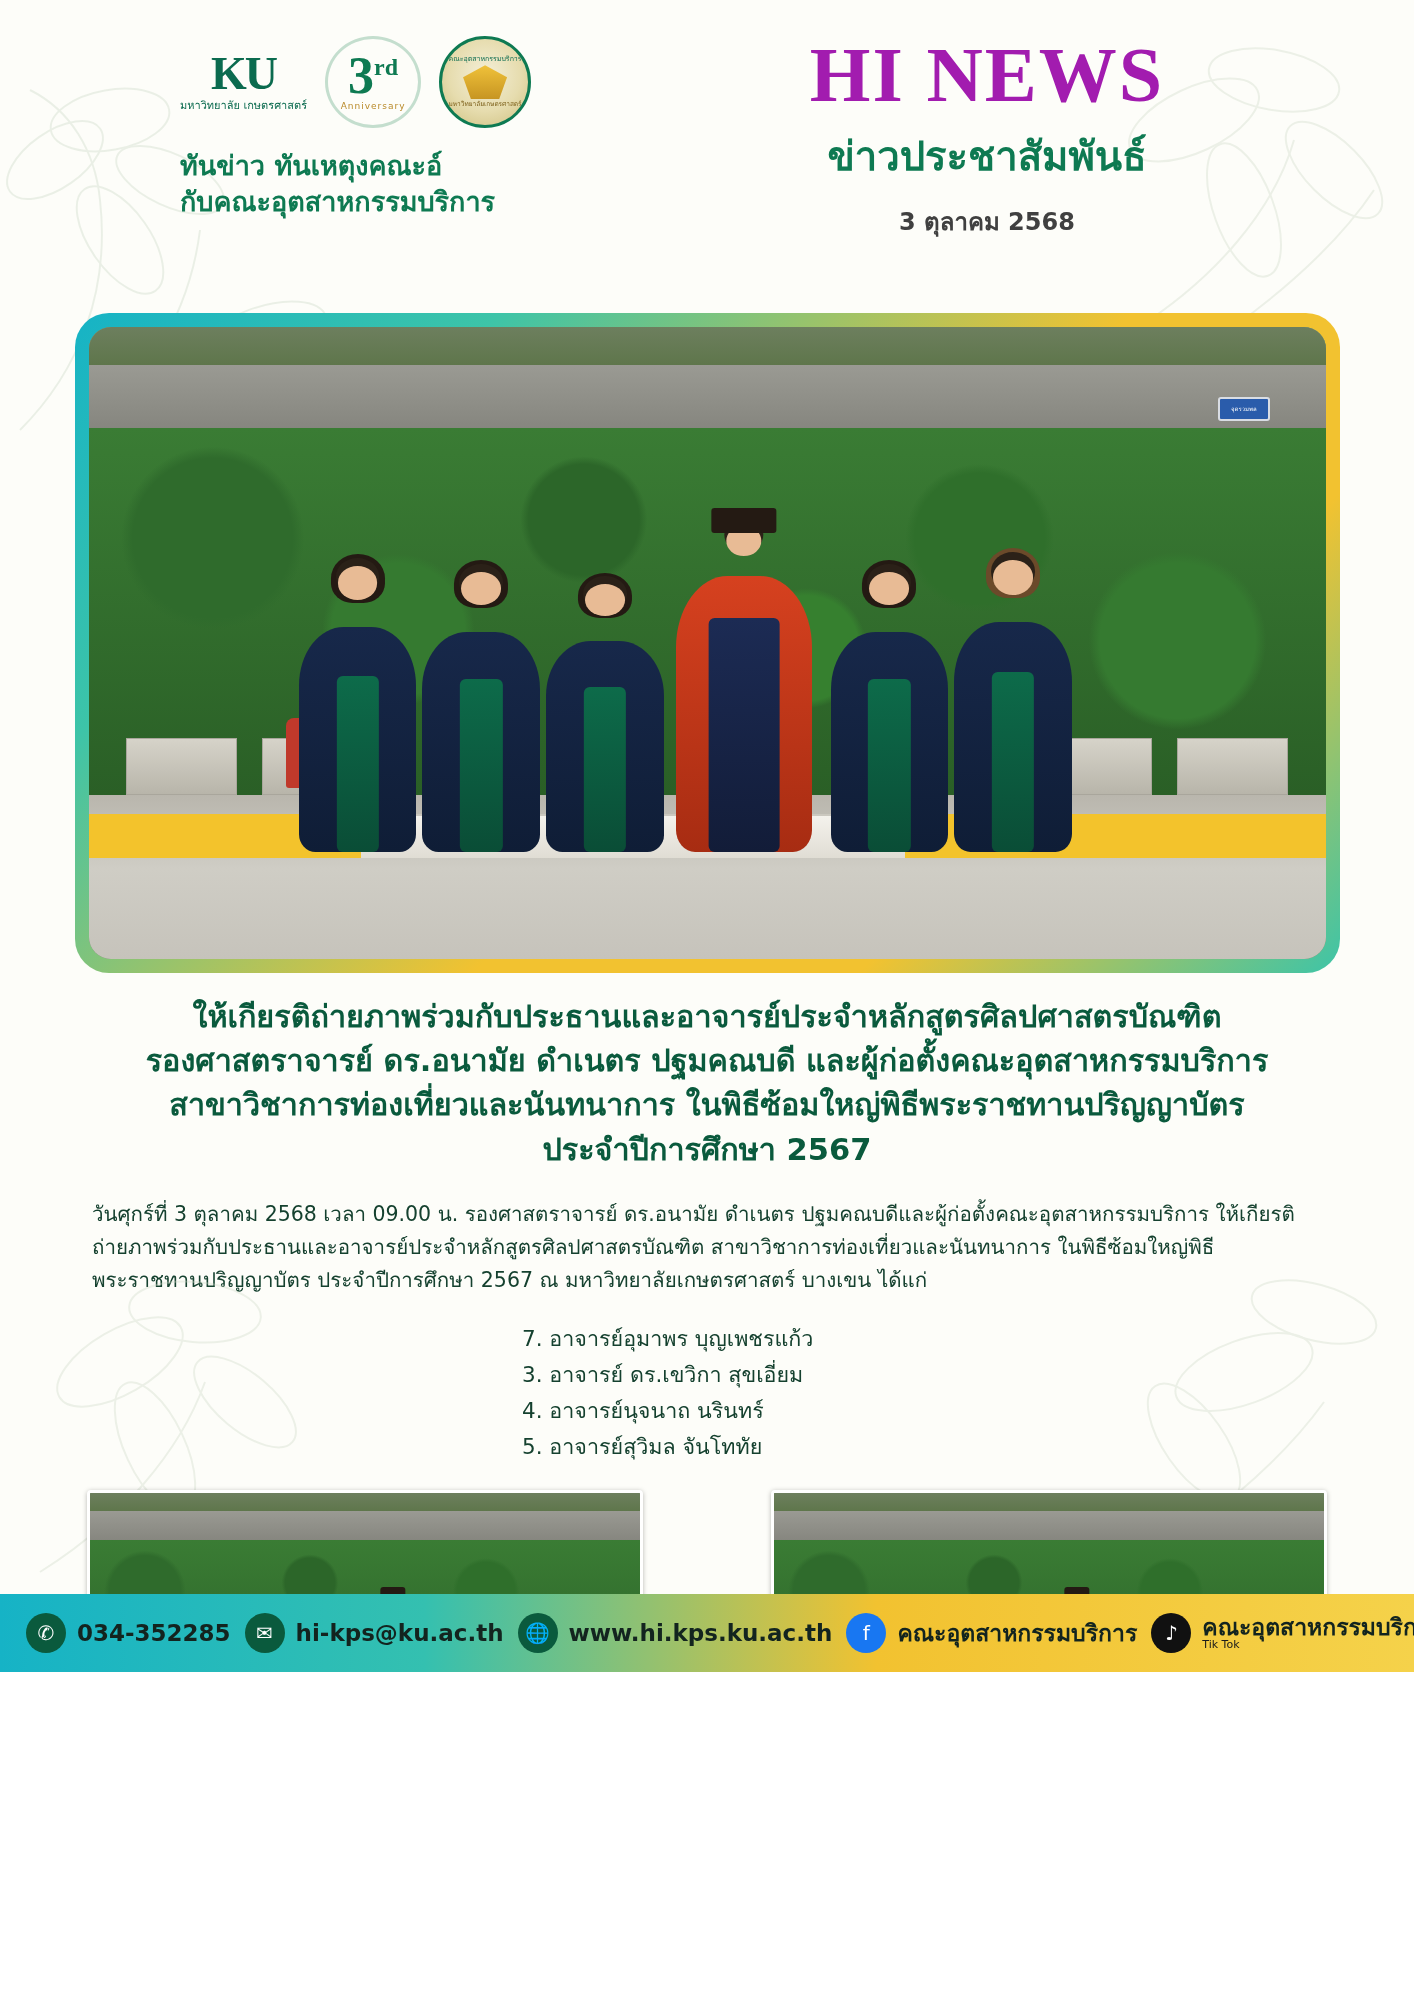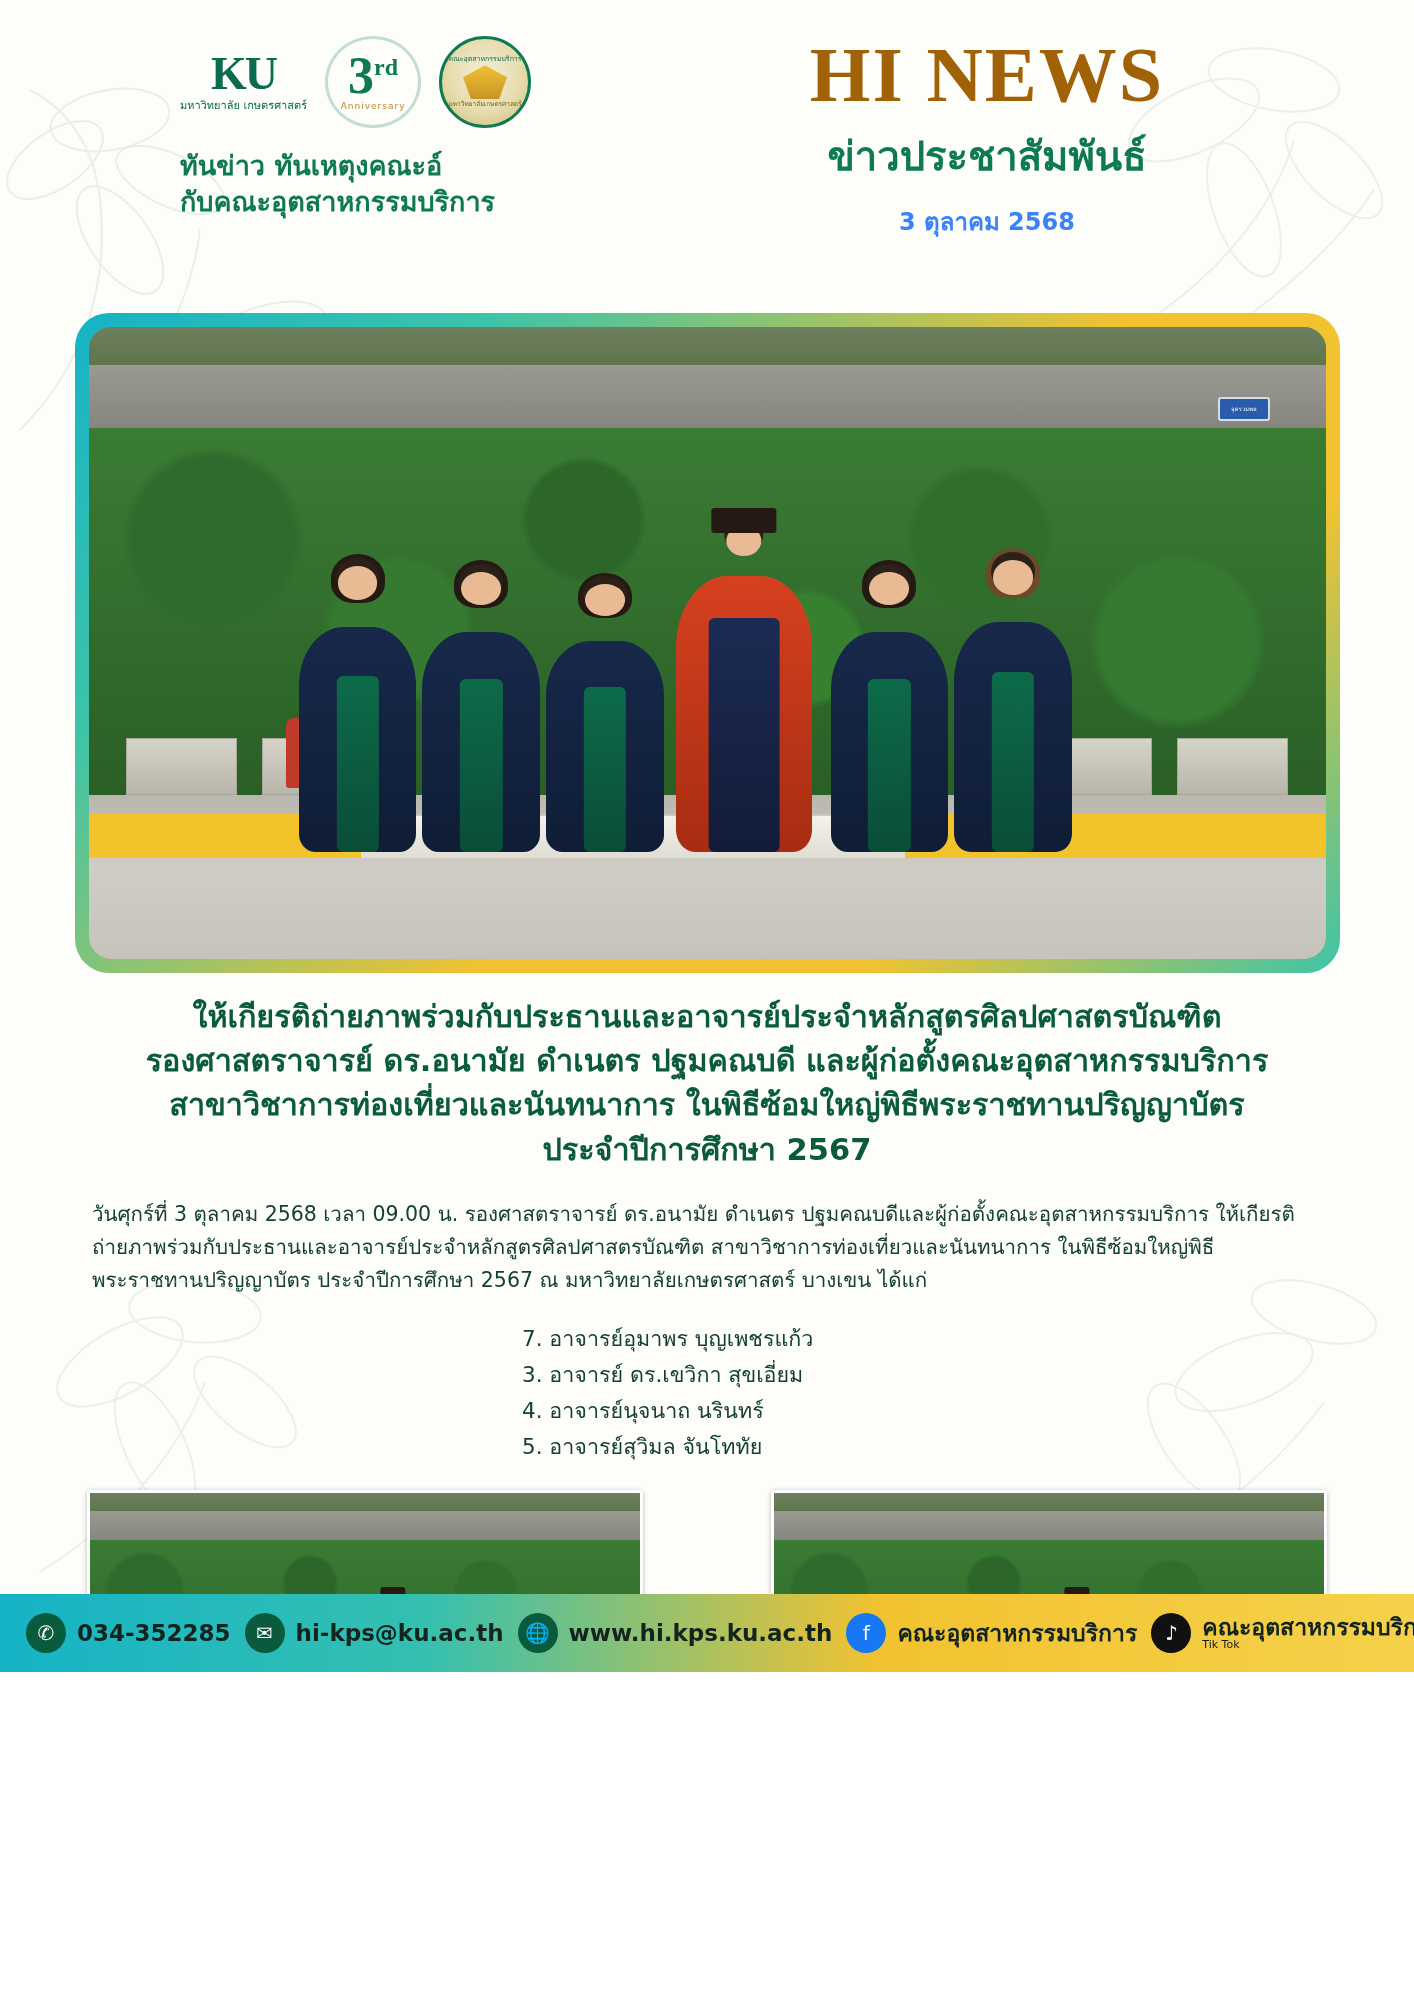--- a/index.html
+++ b/index.html
@@ -136,33 +136,33 @@
   }
   .header-right {
     flex: 1;
     text-align: center;
     padding-top: 18px;
   }
   .hi-news {
     font-family: "Liberation Serif", serif;
     font-size: 78px;
     font-weight: bold;
-    color: #a16207;
+    color: #a21caf;
     letter-spacing: 2px;
     line-height: 1;
   }
   .hi-sub {
     font-size: 40px;
     color: #0e7a52;
     font-weight: bold;
     margin-top: 10px;
   }
   .hi-date {
     font-size: 24px;
-    color: #3b82f6;
+    color: #404040;
     font-weight: bold;
     margin-top: 14px;
   }
 
   
   .hero-wrap {
     position: relative;
     margin: 8px auto 0 auto;
     width: 1265px;
     height: 660px;

